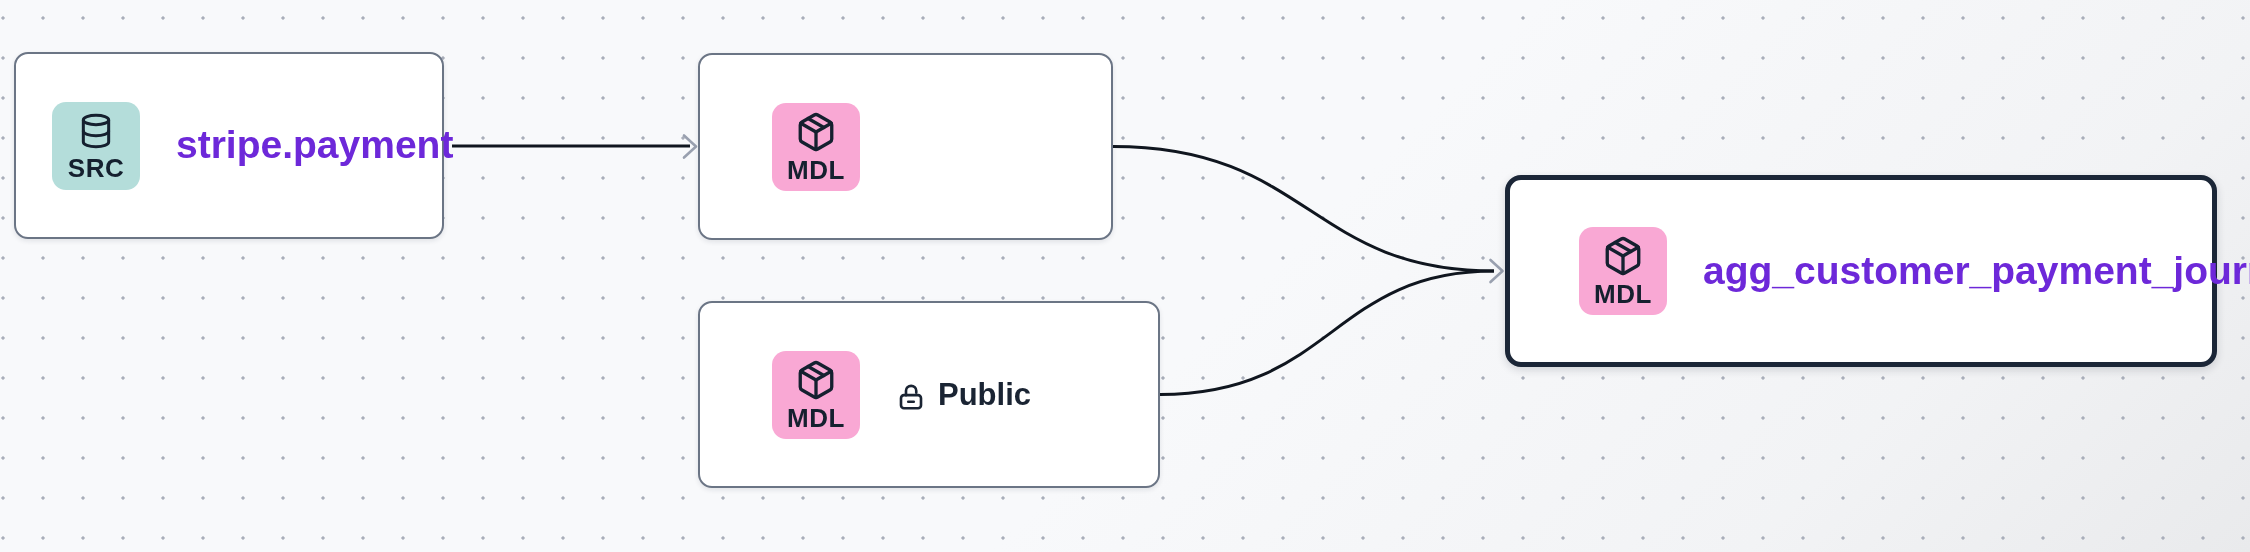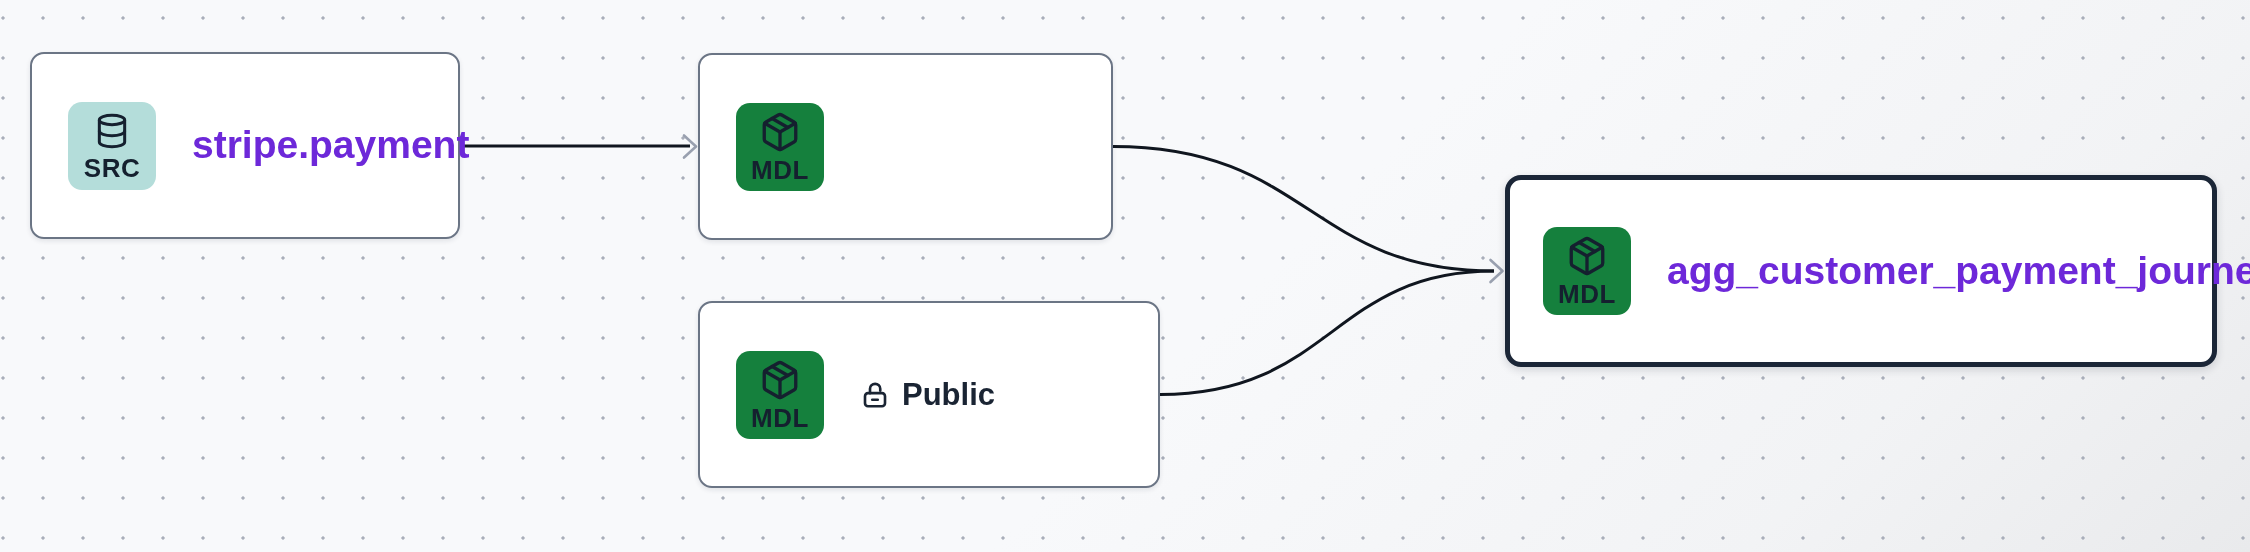--- a/index.html
+++ b/index.html
@@ -22,38 +22,38 @@
   .node {
     position:absolute; display:flex; align-items:center; box-sizing:border-box;
     background:#ffffff; border:2px solid #6b7585; border-radius:14px;
     padding:0 28px 0 36px; gap:36px; cursor:pointer;
     box-shadow:0 2px 5px rgba(23,32,48,0.10);
   }
   .node.selected {
     border:5px solid #1b2637; border-radius:16px; padding-left:33px; gap:36px;
     box-shadow:0 3px 8px rgba(23,32,48,0.16);
   }
-  .node-1 { left:30px;   top:52px;  width:430px; height:187px; }
+  .node-1 { left:14px;   top:52px;  width:430px; height:187px; }
   .node-2 { left:698px;  top:53px;  width:415px; height:187px; }
   .node-3 { left:698px;  top:301px; width:462px; height:187px; }
   .node-4 { left:1505px; top:175px; width:712px; height:192px; }
 
   .badge {
     flex:none; width:88px; height:88px; border-radius:14px;
     display:flex; flex-direction:column; align-items:center; justify-content:center;
     color:#15202f;
   }
   .badge-src { background:#b4ddda; }
-  .badge-mdl { background:#15803d; }
+  .badge-mdl { background:#f9a8d4;margin-left:36px; }
   .badge svg { display:block; }
   .badge-label { font-size:26px; font-weight:600; line-height:1; margin-top:4px; letter-spacing:0.5px; }
 
   .node-text { display:flex; flex-direction:column; justify-content:center; gap:8px; min-width:0; }
   .node-title { font-size:39px; font-weight:600; line-height:1.1; color:#6d28d9; white-space:nowrap; }
-  .access-row { display:flex; align-items:center; gap:12px; font-size:31px; font-weight:600; color:#1a2433; }
+  .access-row { display:flex; align-items:flex-end; gap:12px; font-size:31px; font-weight:600; color:#1a2433; }
   .access-row svg { flex:none; }
 </style>
 </head>
 <body>
 
 <div class="canvas">
 
   <svg class="edge-layer" width="2250" height="552" viewBox="0 0 2250 552">
     <path class="edge" d="M452 146 L690 146"></path>
     <path class="edge" d="M1113 146.5 C1309 146.5 1309 271 1494 271"></path>

